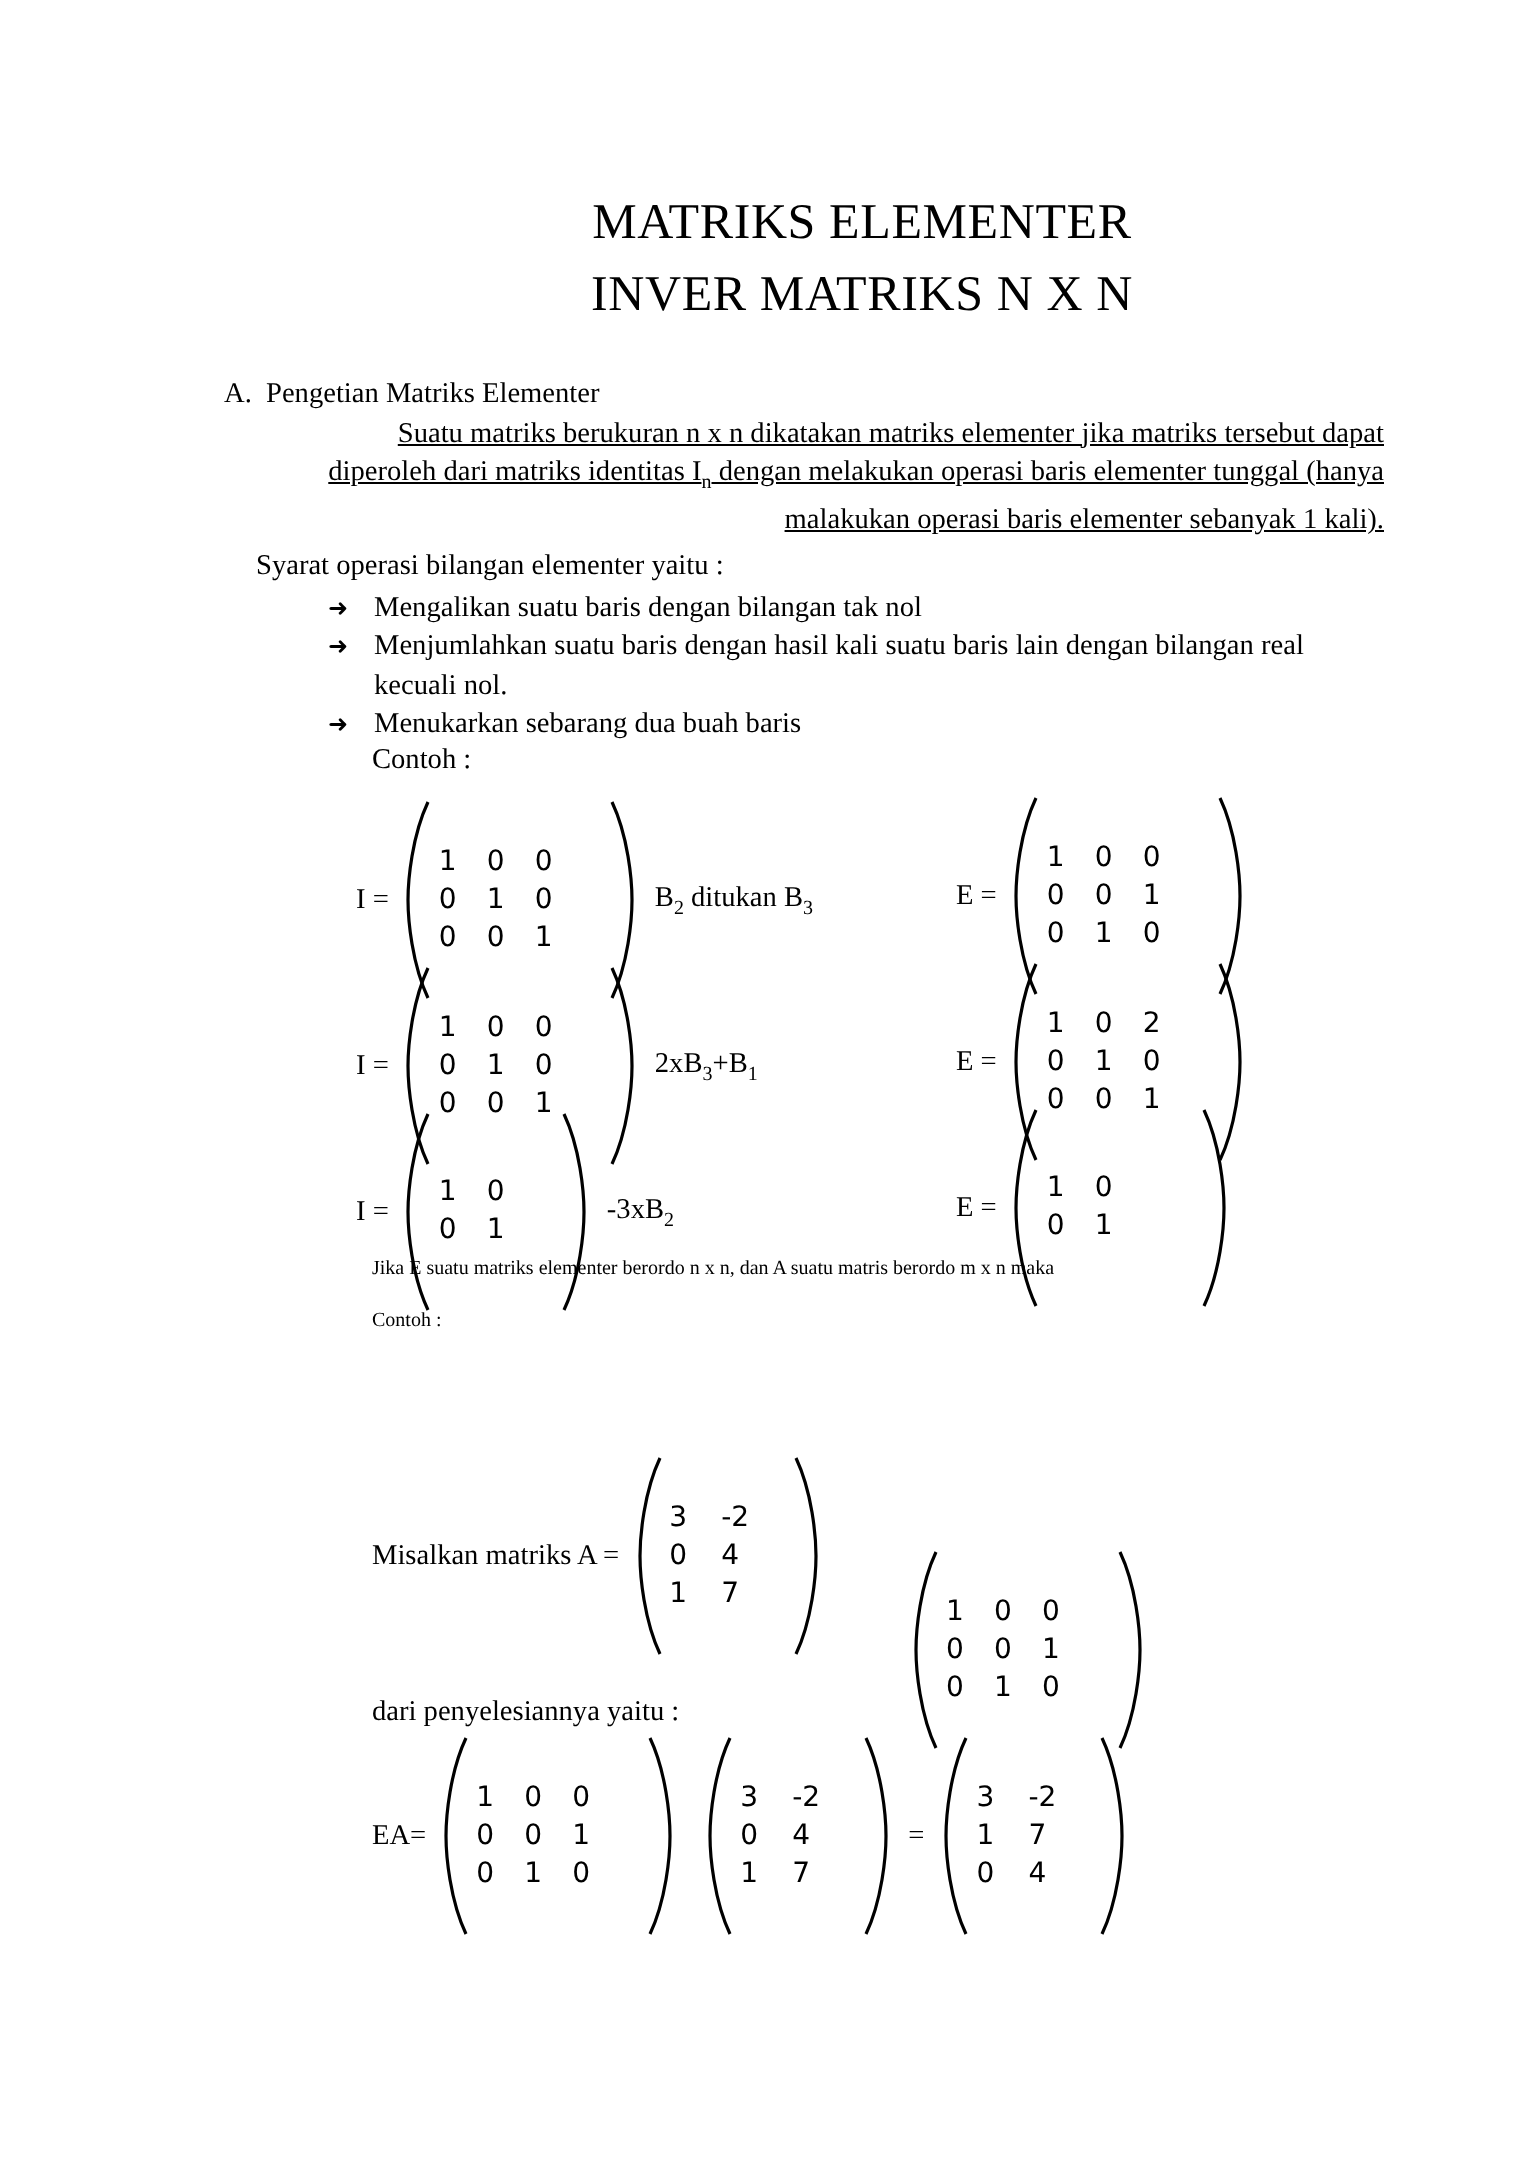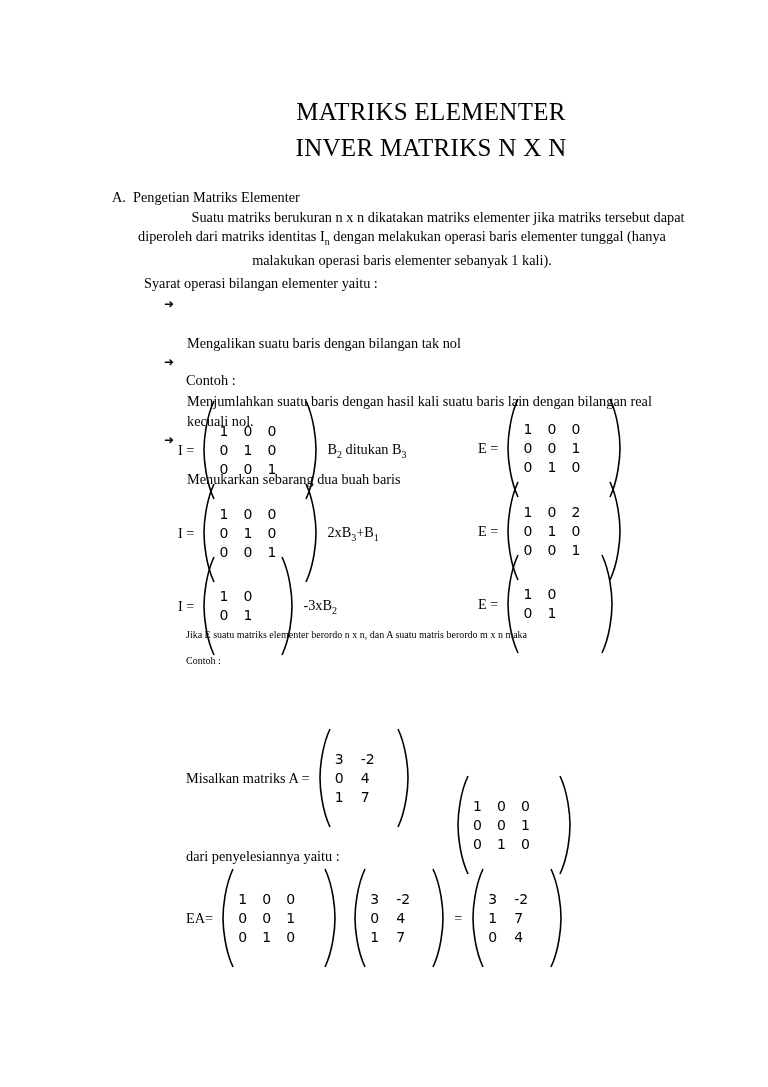--- a/index.html
+++ b/index.html
@@ -42,49 +42,50 @@
     line-height: 19.5px;
   }
   .sec-a-head {
     display: flex;
     gap: 7px;
   }
   .sec-a-letter { width: 14px; flex: none; }
   .sec-a-body {
     margin-top: 0px;
     text-indent: 72px;
-    text-align: center;
+    text-align: right;
+    text-decoration: underline;
   }
   .sub { font-size: 10px; vertical-align: sub; }
 
   
   .syarat {
     position: absolute;
     top: 274px;
     left: 128px;
     width: 565px;
     font-size: 14.3px;
     line-height: 19.5px;
   }
-  .syarat-lead { margin-bottom: 1px; margin-left: 16px; }
+  .syarat-lead { margin-bottom: 1px; }
   .bullets { margin: 0; padding: 0; list-style: none; }
   .bullets li {
     display: flex;
     gap: 10px;
     margin-left: 36px;
     margin-bottom: 0px;
   }
   .arrow {
     flex: none;
     width: 13px;
     font-family: "DejaVu Sans", sans-serif;
     font-size: 12px;
     line-height: 19.5px;
   }
-  .bullet-text { flex: 1; margin-top: 39px; }
+  .bullet-text { flex: 1; }
 
   
   .abs {
     position: absolute;
     font-size: 14.3px;
     line-height: 19.5px;
     white-space: nowrap;
   }
   .para {
     position: absolute;

